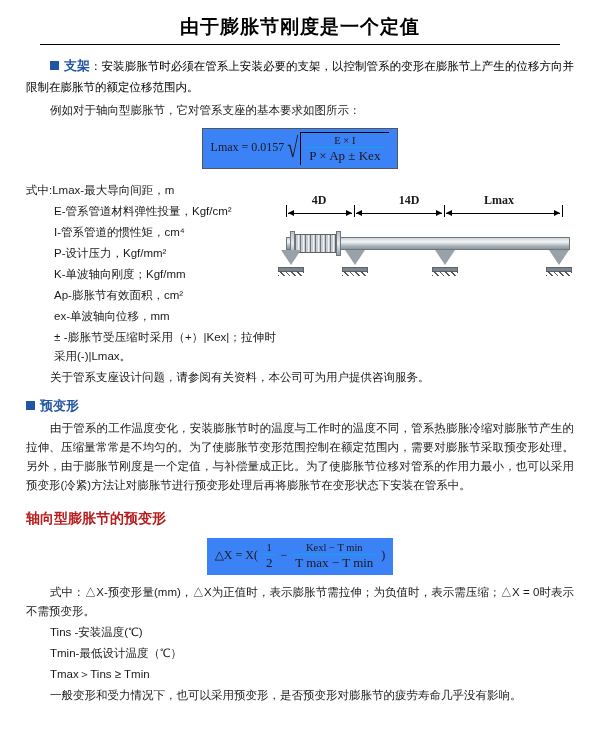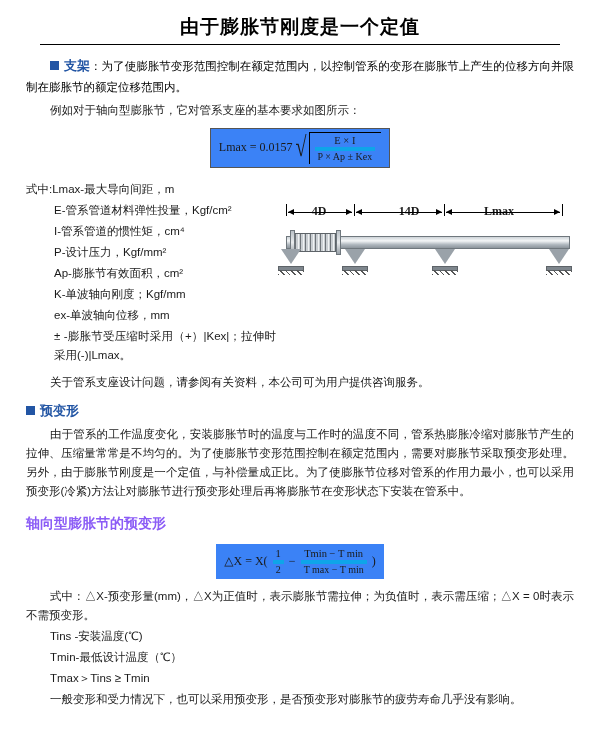--- a/index.html
+++ b/index.html
@@ -59,21 +59,21 @@
     background: #2255a4;
     margin-right: 5px;
     vertical-align: baseline;
   }
   .sq-head .inline-black {
     color: #000;
     font-weight: normal;
     font-size: 11.5px;
   }
   .blue-sub {
-    color: #8b5cf6;
+    color: #b91c1c;
     font-weight: bold;
     font-size: 14px;
     margin: 12px 0 6px 0;
   }
   .formula-box {
     text-align: center;
     margin: 8px 0 6px 0;
   }
   .formula {
     display: inline-block;
@@ -87,29 +87,29 @@
     border: none;
   }
   .frac {
     display: inline-block;
     vertical-align: middle;
     text-align: center;
     margin: 0 2px;
   }
   .frac .num {
     display: block;
-    border-bottom: 4px solid #0ea5e9;
+    border-bottom: 1px solid #0ea5e9;
     padding: 0 3px;
     font-size: 10.5px;
     line-height: 1.25;
   }
   .frac .den {
     display: block;
     padding: 0 3px;
-    font-size: 10px;
+    font-size: 13px;
     line-height: 1.25;
   }
   .sqrt {
     display: inline-block;
     vertical-align: middle;
     border-top: 1px solid #000;
     border-left: 1px solid #000;
     padding: 1px 4px 1px 3px;
     margin-left: 2px;
   }
@@ -145,21 +145,20 @@
   .dim-row {
     position: relative;
     height: 16px;
     font-family: "Liberation Serif", serif;
     font-weight: bold;
     font-size: 12px;
   }
   .dim {
     position: absolute;
     text-align: center;
-    margin-top: 12px;
   }
   .tick-row {
     position: relative;
     height: 8px;
   }
   .pipe-wrap {
     position: relative;
     height: 62px;
     margin-top: 2px;
   }
@@ -269,21 +268,21 @@
 <body>
 
 <div class="page">
 
   <div class="title">由于膨胀节刚度是一个定值</div>
   <hr class="rule">
 
   <div class="content">
 
     <p class="sq-head indent">
-      <span class="sq"></span><span>支架</span><span class="inline-black">：为了使膨胀节变形范围控制在额定范围内，以控制管系的变形在膨胀节上产生的位移方向并限制在膨胀节的额定位移范围内。</span>
+      <span class="sq"></span><span>支架</span><span class="inline-black">：安装膨胀节时必须在管系上安装必要的支架，以控制管系的变形在膨胀节上产生的位移方向并限制在膨胀节的额定位移范围内。</span>
     </p>
 
     <p class="indent">例如对于轴向型膨胀节，它对管系支座的基本要求如图所示：</p>
 
     <div class="formula-box">
       <span class="formula">
         <span>Lmax = 0.0157</span>
         <span class="radical">√</span><span class="sqrt">
           <span class="frac">
             <span class="num">E × I</span>
@@ -336,47 +335,47 @@
               <span class="hatch"></span>
           </span>
         </div>
       </div>
 
       <div class="left legend">
         <p class="ln">式中:Lmax-最大导向间距，m</p>
         <p class="ln pad">E-管系管道材料弹性投量，Kgf/cm²</p>
         <p class="ln pad">I-管系管道的惯性矩，cm⁴</p>
         <p class="ln pad">P-设计压力，Kgf/mm²</p>
+        <p class="ln pad">K-单波轴向刚度；Kgf/mm</p>
         <p class="ln pad">Ap-膨胀节有效面积，cm²</p>
-        <p class="ln pad">K-单波轴向刚度；Kgf/mm</p>
         <p class="ln pad">ex-单波轴向位移，mm</p>
         <p class="ln pad">± -膨胀节受压缩时采用（+）|Kex|；拉伸时采用(-)|Lmax。</p>
       </div>
 
     </div>
 
-    <p class="indent" style="margin-top:8px;">关于管系支座设计问题，请参阅有关资料，本公司可为用户提供咨询服务。</p>
+    <p class="indent" style="margin-top:2px;">关于管系支座设计问题，请参阅有关资料，本公司可为用户提供咨询服务。</p>
 
     <p class="sq-head">
       <span class="sq"></span><span>预变形</span>
     </p>
     <p class="indent">由于管系的工作温度变化，安装膨胀节时的温度与工作时的温度不同，管系热膨胀冷缩对膨胀节产生的拉伸、压缩量常常是不均匀的。为了使膨胀节变形范围控制在额定范围内，需要对膨胀节采取预变形处理。另外，由于膨胀节刚度是一个定值，与补偿量成正比。为了使膨胀节位移对管系的作用力最小，也可以采用预变形(冷紧)方法让对膨胀节进行预变形处理后再将膨胀节在变形状态下安装在管系中。</p>
 
     <p class="blue-sub">轴向型膨胀节的预变形</p>
 
     <div class="center-eq">
       <span class="formula noborder">
         <span>△X = X(</span>
         <span class="frac">
           <span class="num">1</span>
           <span class="den">2</span>
         </span>
         <span>−</span>
         <span class="frac">
-          <span class="num">Tmin − T min</span>
+          <span class="num">Kexl − T min</span>
           <span class="den">T max − T min</span>
         </span>
         <span>)</span>
       </span>
     </div>
 
     <p class="indent">式中：△X-预变形量(mm)，△X为正值时，表示膨胀节需拉伸；为负值时，表示需压缩；△X = 0时表示不需预变形。</p>
     <p style="padding-left:24px;">Tins -安装温度(℃)</p>
     <p style="padding-left:24px;">Tmin-最低设计温度（℃）</p>
     <p style="padding-left:24px;">Tmax＞Tins ≥ Tmin</p>

